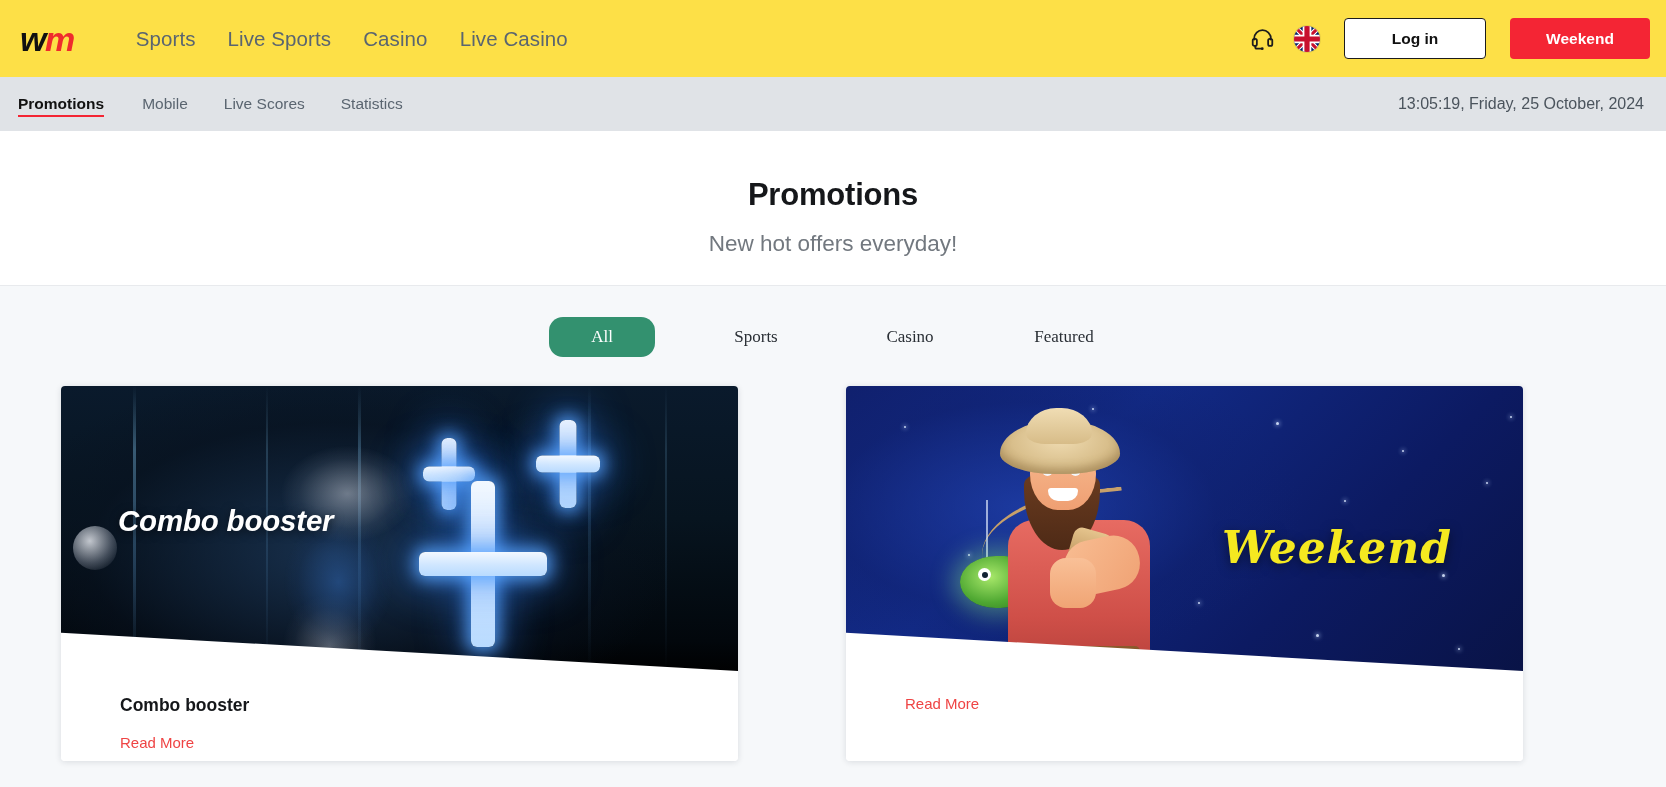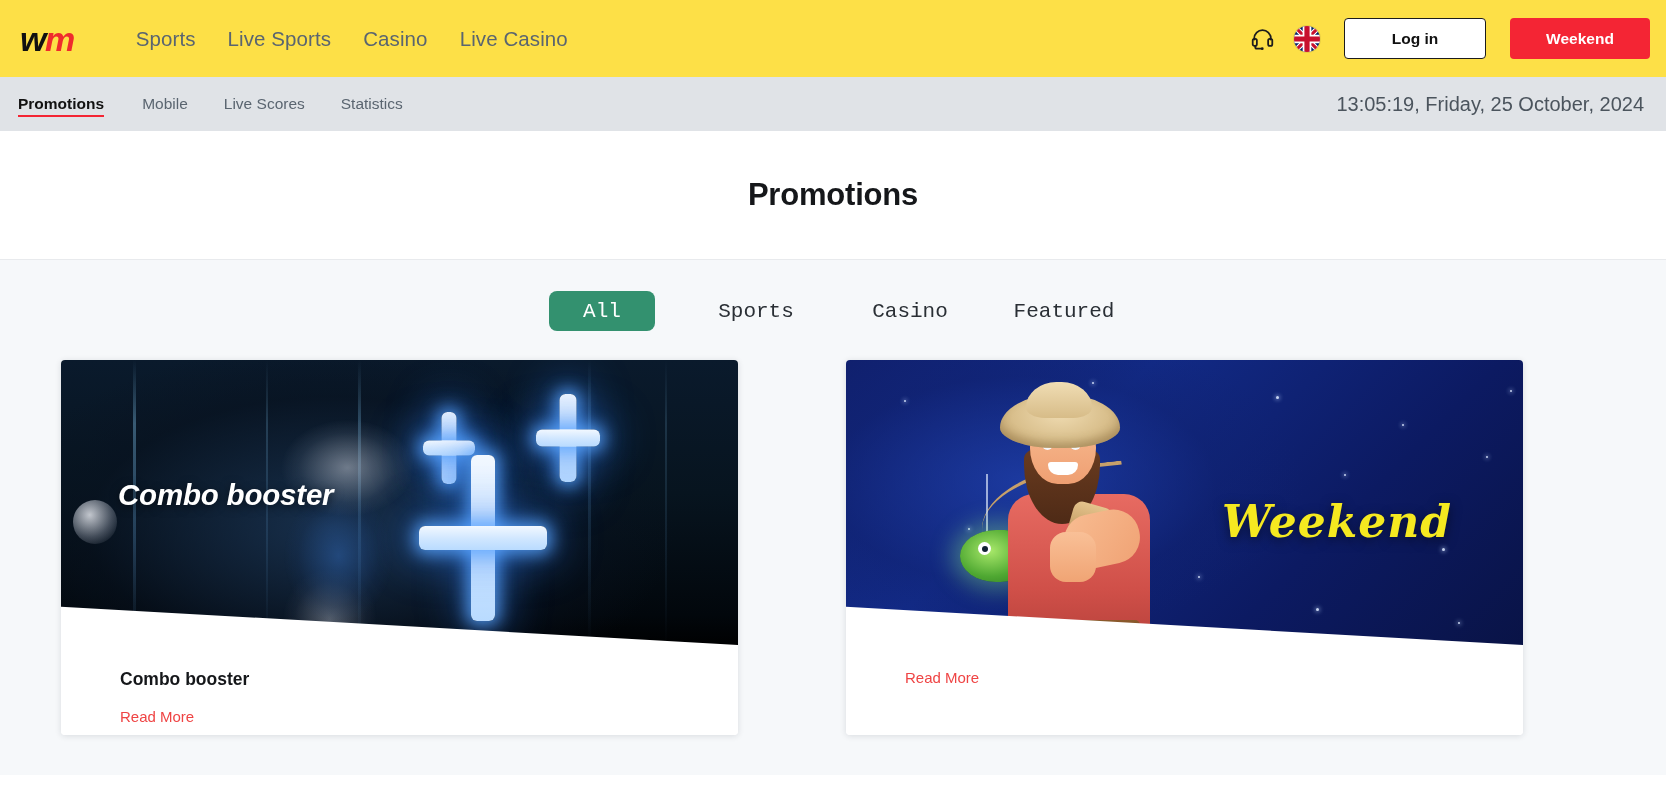--- a/index.html
+++ b/index.html
@@ -119,21 +119,21 @@
   .sub-nav-item.active::after {
     content: "";
     position: absolute;
     left: 0; right: 20px;
     bottom: 14px;
     height: 2.5px;
     background: #f42534;
   }
   .datetime {
     margin-left: auto;
-    font-size: 20px;
+    font-size: 16px;
     color: #4b545d;
     white-space: nowrap;
     padding-right: 4px;
   }
 
   
   .hero {
     background: #ffffff;
     padding-top: 46px;
     padding-bottom: 28px;
@@ -160,33 +160,33 @@
     padding-top: 31px;
     overflow: hidden;
   }
   .filter-tabs {
     display: flex;
     justify-content: center;
     align-items: center;
     gap: 0;
   }
   .filter-tab {
-    font-size: 21px;
+    font-size: 17px;
     color: #2a2f35;
     background: transparent;
     border: none;
-    border-radius: 8px;
+    border-radius: 14px;
     padding: 0;
     width: 106px;
     height: 40px;
     display: flex;
     align-items: center;
     justify-content: center;
     cursor: pointer;
-    font-family: Liberation Mono, monospace;
+    font-family: Liberation Serif, serif;
     margin: 0 24px;
   }
   .filter-tab.active {
     background: #33916f;
     color: #ffffff;
   }
 
   
   .cards {
     display: flex;
@@ -486,20 +486,21 @@
     <a href="#" class="sub-nav-item active">Promotions</a>
     <a href="#" class="sub-nav-item">Mobile</a>
     <a href="#" class="sub-nav-item">Live Scores</a>
     <a href="#" class="sub-nav-item">Statistics</a>
   </div>
   <div class="datetime">13:05:19, Friday, 25 October, 2024</div>
 </div>
 
 <div class="hero">
   <h1>Promotions</h1>
+  <p>New hot offers everyday!</p>
 </div>
 
 <div class="main-area">
 
   <div class="filter-tabs">
     <button class="filter-tab active">All</button>
     <button class="filter-tab">Sports</button>
     <button class="filter-tab">Casino</button>
     <button class="filter-tab">Featured</button>
   </div>

